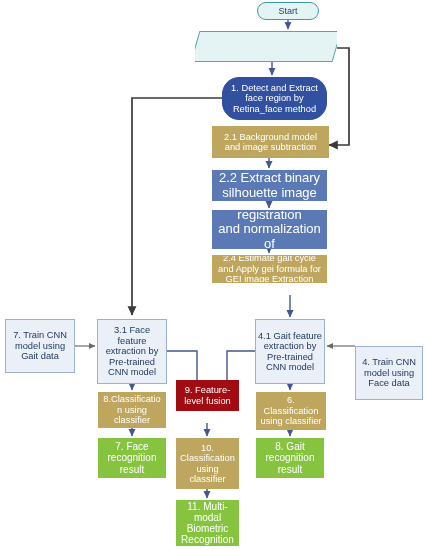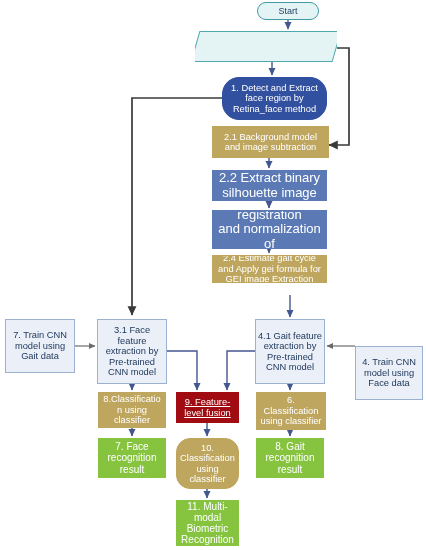--- a/index.html
+++ b/index.html
@@ -209,38 +209,38 @@
 model using
 Face data</span>
   </div>
 
   <div class="node n-tan" style="left: 98px; top: 392px; width: 68px; height: 36px;">
     <span>8.Classificatio
 n using
 classifier</span>
   </div>
 
-  <div class="node n-red" style="left: 176px; top: 392px; width: 63px; height: 31px; text-decoration: underline;">
+  <div class="node n-red" style="left: 176px; top: 380px; width: 63px; height: 31px;">
     <span>9. Feature-
 level fusion</span>
   </div>
 
   <div class="node n-tan" style="left: 256px; top: 392px; width: 70px; height: 38px;">
     <span>6.
 Classification
 using classifier</span>
   </div>
 
   <div class="node n-green" style="left: 98px; top: 438px; width: 68px; height: 40px;">
     <span>7. Face
 recognition
 result</span>
   </div>
 
-  <div class="node n-tan" style="left: 176px; top: 438px; width: 63px; height: 51px; border-radius: 14px;">
+  <div class="node n-tan" style="left: 176px; top: 438px; width: 63px; height: 51px;">
     <span>10.
 Classification
 using
 classifier</span>
   </div>
 
   <div class="node n-green" style="left: 256px; top: 438px; width: 68px; height: 40px;">
     <span>8. Gait
 recognition
 result</span>

